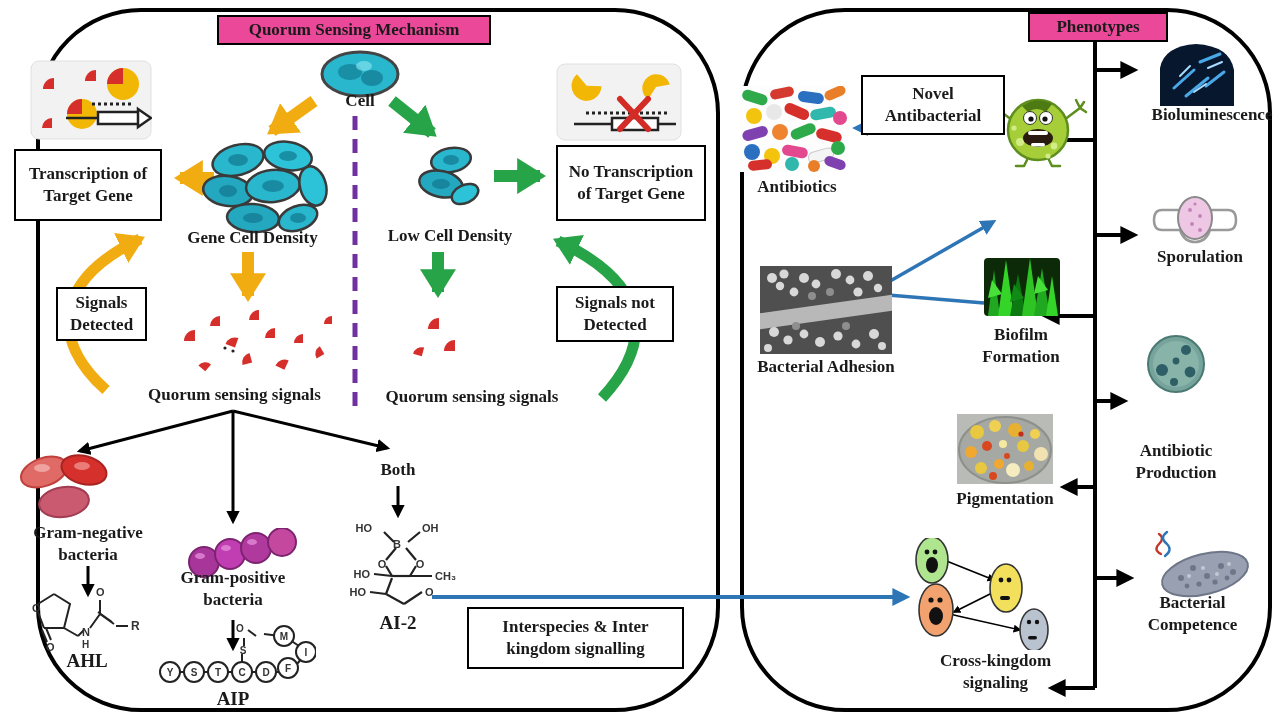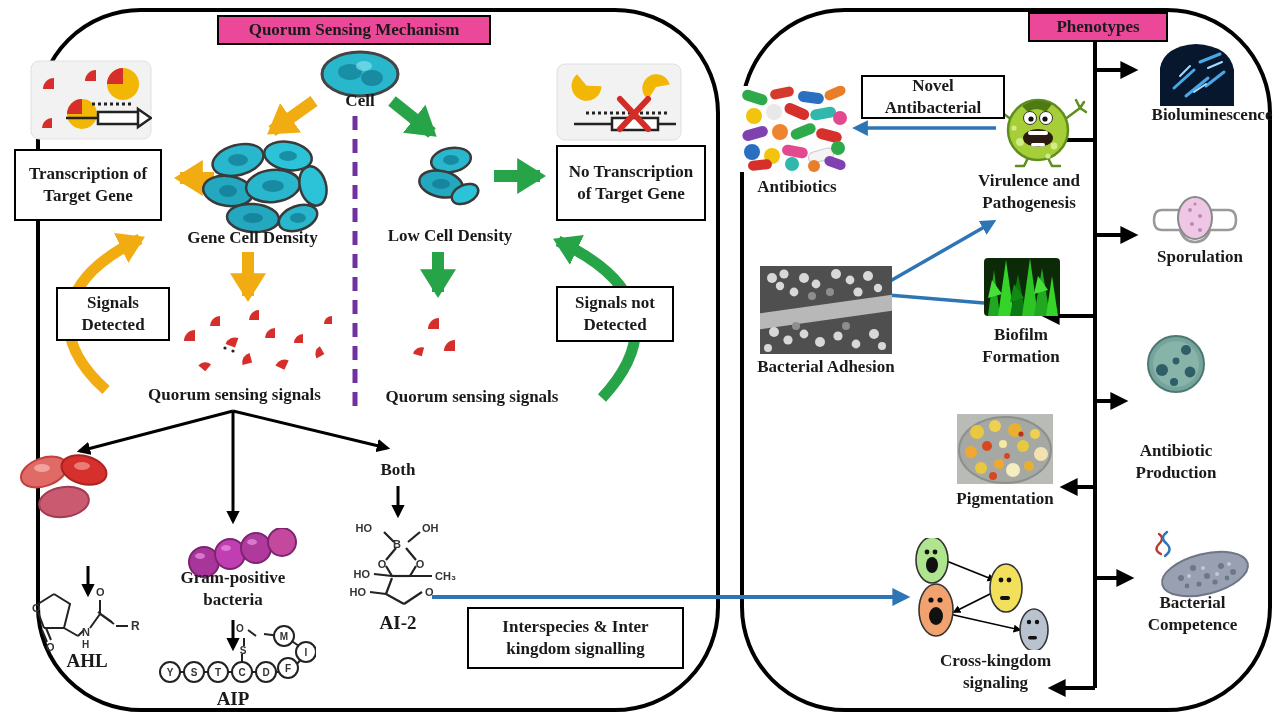--- a/index.html
+++ b/index.html
@@ -127,21 +127,21 @@
       <ellipse cx="40" cy="24" rx="10" ry="6"></ellipse>
         <ellipse cx="90" cy="20" rx="9" ry="5"></ellipse>
       <ellipse cx="30" cy="55" rx="9" ry="6"></ellipse>
         <ellipse cx="75" cy="50" rx="11" ry="6"></ellipse>
       <ellipse cx="55" cy="82" rx="10" ry="5"></ellipse>
         <ellipse cx="100" cy="82" rx="8" ry="5"></ellipse>
     </g>
   </svg>
   <div class="lbl" style="left:155px;top:227px;width:195px;">Gene Cell Density</div>
 
-  <div class="box" style="left:56px;top:287px;width:114px;height:54px;">Signals Detected</div>
+  <div class="box" style="left:56px;top:287px;width:91px;height:54px;">Signals Detected</div>
 
   <svg class="icon" style="left:175px;top:308px;" width="160" height="74" viewBox="0 0 160 74">
     <g fill="#d62e2a">
       <path d="M20,22 A11,11 0 0 0 9,33 L20,33 Z"></path>
       <path d="M45,8 A10,10 0 0 0 35,18 L45,18 Z"></path>
       <path d="M62,28 A10,10 0 0 0 52,38 L62,38 Z" transform="rotate(20 57 33)"></path>
       <path d="M84,2 A10,10 0 0 0 74,12 L84,12 Z"></path>
       <path d="M76,46 A10,10 0 0 0 66,56 L76,56 Z" transform="rotate(-15 71 51)"></path>
       <path d="M100,20 A10,10 0 0 0 90,30 L100,30 Z"></path>
       <path d="M112,50 A10,10 0 0 0 102,60 L112,60 Z" transform="rotate(25 107 55)"></path>
@@ -194,20 +194,21 @@
   </svg>
   <div class="lbl" style="left:366px;top:386px;width:212px;">Quorum sensing signals</div>
 
   <svg class="icon" style="left:12px;top:450px;" width="104" height="74" viewBox="0 0 104 74">
     <ellipse cx="32" cy="22" rx="24" ry="14" fill="#e06a66" stroke="#c2403c" stroke-width="2" transform="rotate(-20 32 22)"></ellipse>
     <ellipse cx="72" cy="20" rx="23" ry="14" fill="#d5302c" stroke="#a82420" stroke-width="2" transform="rotate(15 72 20)"></ellipse>
     <ellipse cx="52" cy="52" rx="25" ry="15" fill="#c95a70" stroke="#a23c52" stroke-width="2" transform="rotate(-8 52 52)"></ellipse>
     <ellipse cx="30" cy="18" rx="8" ry="4" fill="#f3b0ac" opacity=".8"></ellipse>
     <ellipse cx="70" cy="16" rx="8" ry="4" fill="#ef8f8b" opacity=".8"></ellipse>
   </svg>
+  <div class="lbl" style="left:12px;top:522px;width:152px;">Gram-negative bacteria</div>
 
   <svg class="icon chem" style="left:20px;top:584px;" width="128" height="68" viewBox="0 0 128 68">
     <g stroke="#222" stroke-width="2" fill="none">
       <path d="M34,10 L18,20 M18,28 L24,44 M24,44 L44,44 M44,44 L50,20 L34,10"></path>
       <path d="M22,46 L27,58 M26,44 L31,56"></path>
       <path d="M44,44 L58,52 M58,52 L64,46"></path>
       <path d="M70,44 L80,30 M80,30 L94,40 M78,28 L92,38"></path>
       <path d="M80,30 L80,16"></path>
       <path d="M96,42 L108,42"></path>
     </g>
@@ -328,23 +329,22 @@
       <circle cx="26" cy="42" r="2.6" fill="#d2ec86"></circle>
     <path d="M34,20 Q48,10 64,18 L58,26 Q48,20 40,26 Z" fill="#4e7a14"></path>
     <circle cx="42" cy="32" r="6.5" fill="#fff" stroke="#333"></circle>
       <circle cx="58" cy="32" r="6.5" fill="#fff" stroke="#333"></circle>
     <circle cx="43" cy="33" r="2.6" fill="#111"></circle>
       <circle cx="57" cy="33" r="2.6" fill="#111"></circle>
     <ellipse cx="50" cy="52" rx="15" ry="9" fill="#2a1a10"></ellipse>
     <rect x="40" y="45" width="20" height="4" rx="2" fill="#fff"></rect>
     <rect x="43" y="57" width="14" height="3.4" rx="1.7" fill="#fff"></rect>
   </svg>
-  <div class="lbl" style="left:958px;top:170px;width:142px;">Virulence and Pathogenesis</div>
-
-  <div class="box" style="left:861px;top:75px;width:144px;height:44px;">Novel Antibacterial</div>
+
+  <div class="box" style="left:861px;top:75px;width:144px;height:60px;">Novel Antibacterial</div>
 
   <svg class="icon" style="left:740px;top:86px;" width="108" height="86" viewBox="0 0 108 86">
     <rect width="108" height="86" fill="#fdfdfd"></rect>
     <g stroke-width="0">
       <rect x="2" y="6" width="26" height="11" rx="5.5" fill="#2eaa4a" transform="rotate(18 15 11)"></rect>
       <rect x="30" y="2" width="24" height="10" rx="5" fill="#d53a2f" transform="rotate(-12 42 7)"></rect>
       <rect x="58" y="6" width="26" height="11" rx="5.5" fill="#2b6fc0" transform="rotate(8 71 11)"></rect>
       <rect x="84" y="2" width="22" height="10" rx="5" fill="#e87f28" transform="rotate(-24 95 7)"></rect>
       <circle cx="14" cy="30" r="8" fill="#f2c40e"></circle>
         <circle cx="34" cy="26" r="8" fill="#e8e8e8"></circle>

